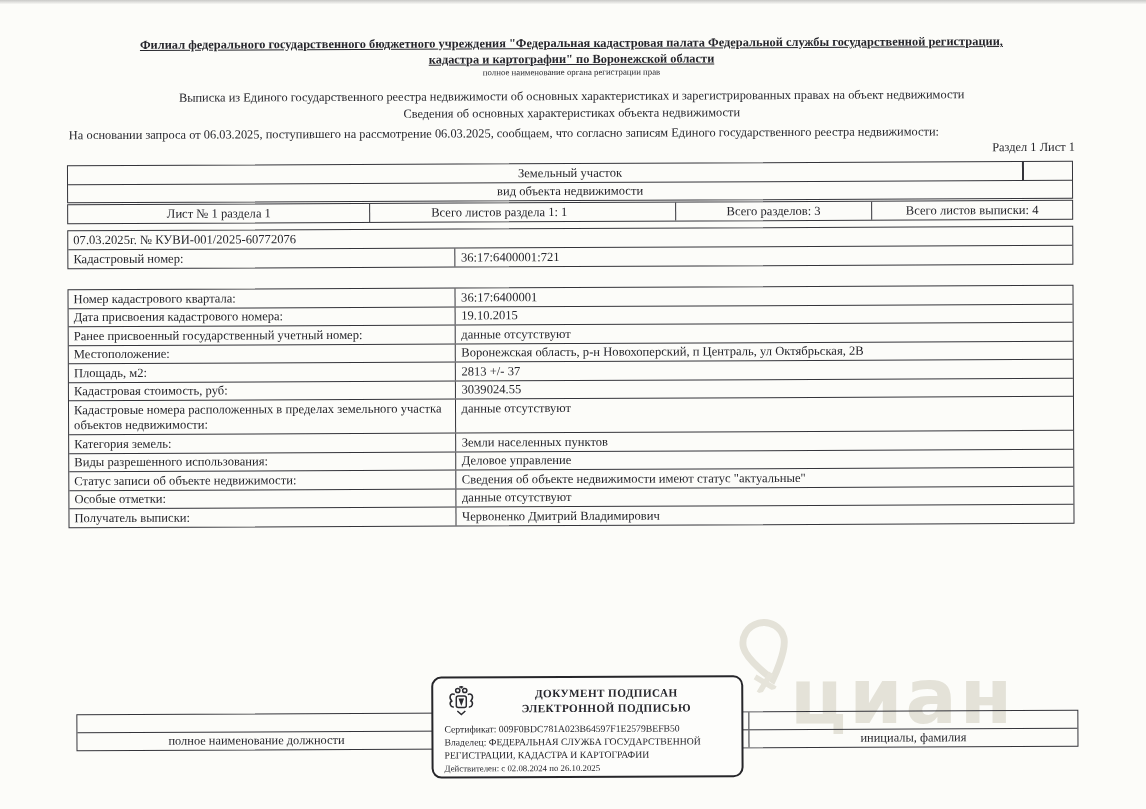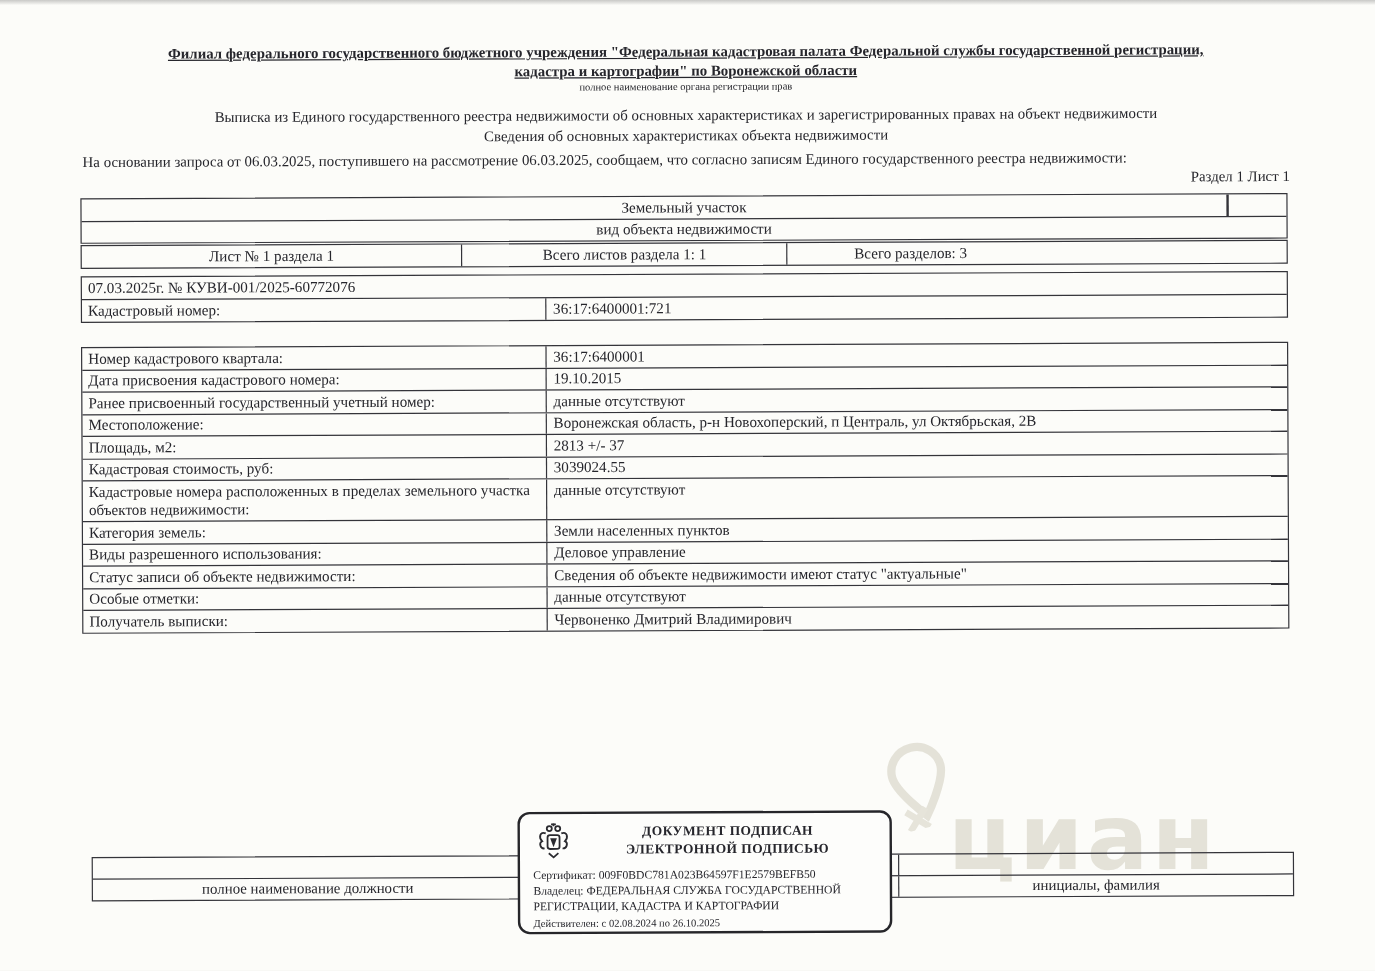--- a/index.html
+++ b/index.html
@@ -27,21 +27,21 @@
     box-sizing:border-box; font-size:12.6px; background:transparent; z-index:1; }
   .trow { position:relative; display:flex; align-items:center; height:17.5px; line-height:14px; }
   .trow + .trow { border-top:1.4px solid #34343a; }
   .c { text-align:center; justify-content:center; width:100%; }
   .t1 { top:163px; }
   .t1 .vsplit { position:absolute; right:4.8%; top:0; bottom:0; width:1.4px; background:#34343a; }
   .t2 { top:202px; }
   .t2 .trow { height:18px; }
   .t2 .cell { display:flex; align-items:center; justify-content:center; height:100%; box-sizing:border-box; }
   .t2 .cell + .cell { border-left:1.4px solid #34343a; }
-  .w1{width:31.5%;} .w2{width:27%;} .w3{width:20.5%;} .w4{width:21%;}
+  .w1{width:31.5%;} .w2{width:27%;} .w3{width:20.5%;margin-left:47px;} .w4{width:21%;}
   .t3 { top:228px; }
   .t3 .trow { height:18px; }
   .t4 { top:287px; }
   .lblcell { width:38.5%; align-self:stretch; display:flex; align-items:center;
     border-right:1.4px solid #34343a; padding:1px 4px 1px 5px; box-sizing:border-box; line-height:14.5px; }
   .valcell { flex:1; padding:1px 4px 1px 6px; align-self:stretch; display:flex; align-items:center; }
   .trow.tall { height:33px; }
   .trow.tall .lblcell, .trow.tall .valcell { align-items:flex-start; padding-top:2px; }
   .padL { padding-left:5px;text-align:center; }
 
@@ -113,20 +113,21 @@
       <div class="trow">
         <div class="c">вид объекта недвижимости</div>
       </div>
     </div>
 
     <div class="tbl t2">
       <div class="trow">
         <div class="cell w1">Лист № 1 раздела 1</div>
         <div class="cell w2">Всего листов раздела 1: 1</div>
         <div class="cell w3">Всего разделов: 3</div>
+        <div class="cell w4">Всего листов выписки: 4</div>
       </div>
     </div>
 
     <div class="tbl t3">
       <div class="trow">
         <div class="padL">07.03.2025г. № КУВИ-001/2025-60772076</div>
       </div>
       <div class="trow">
         <div class="lblcell">Кадастровый номер:</div>
         <div class="valcell">36:17:6400001:721</div>

